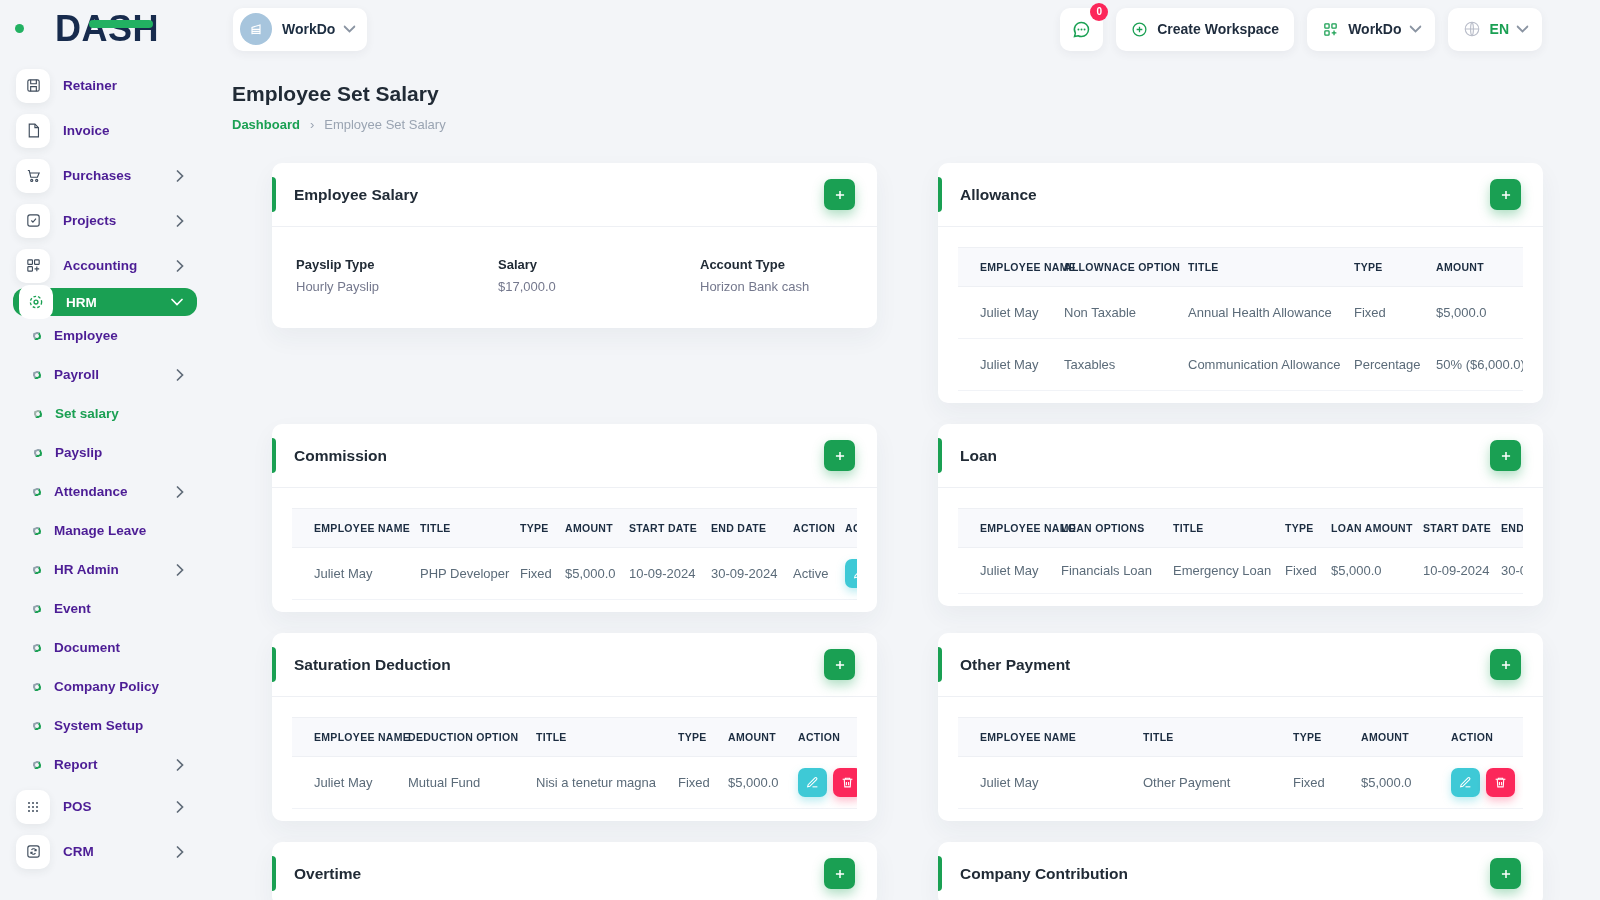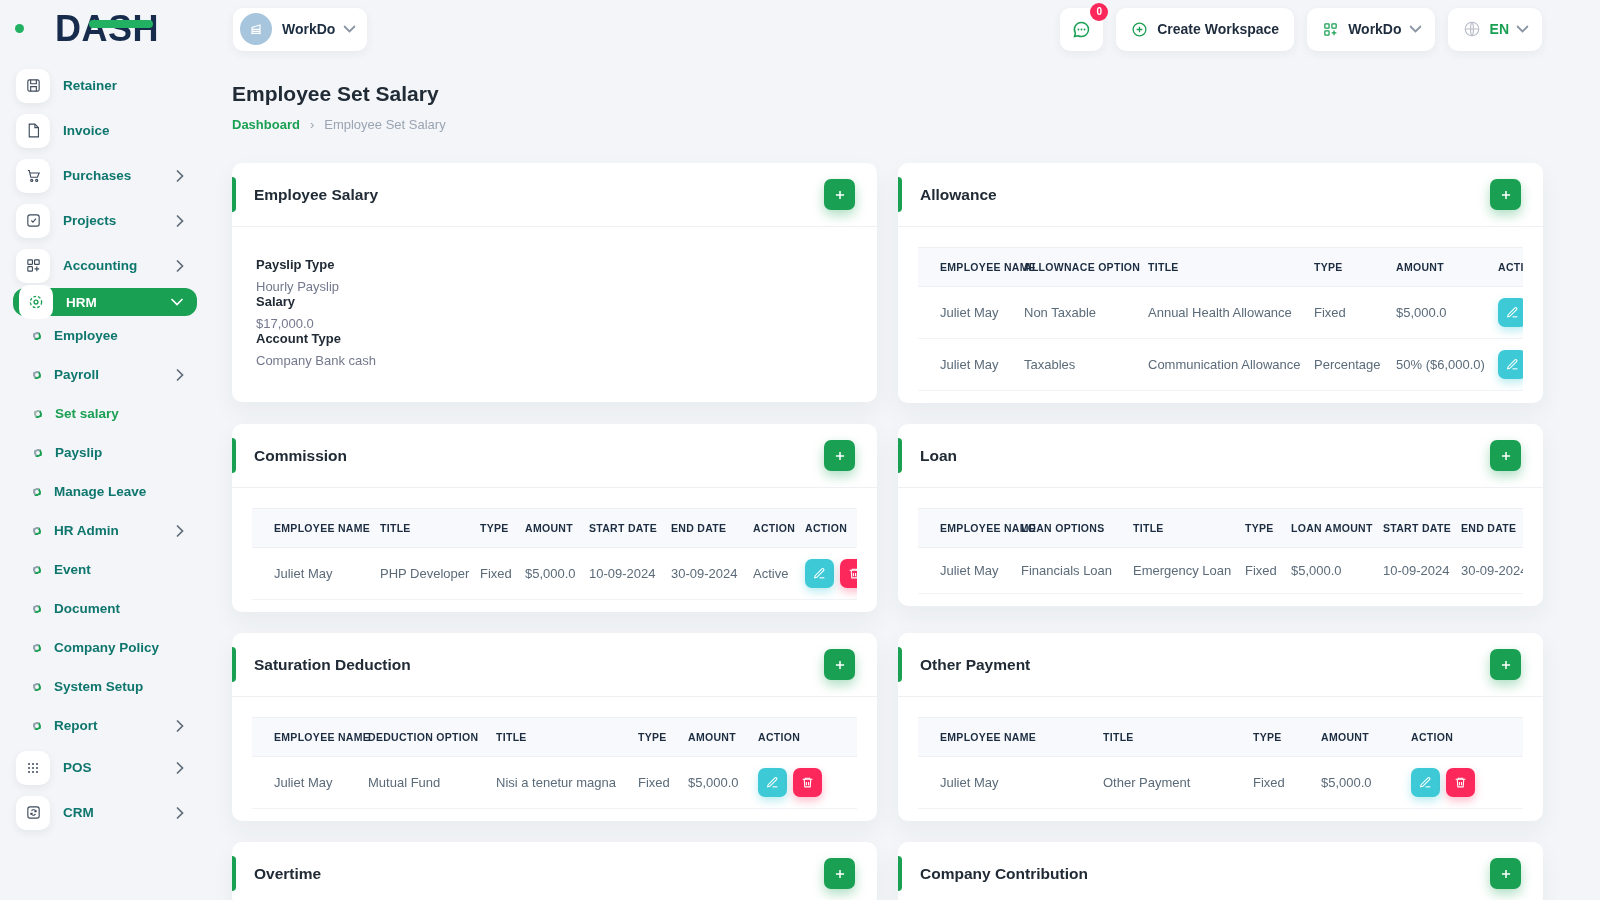--- a/index.html
+++ b/index.html
@@ -29,48 +29,48 @@
   .btn-pill { height:43px; background:#fff; border-radius:10px; display:flex; align-items:center; gap:9px; padding:0 15px; font-size:14px; font-weight:600; color:#1f2c3d; cursor:pointer; }
   .lang-label { color:#1aa053; font-weight:700; }
   .chev-svg { color:#8a94a2; }
   .chev-down { transform:rotate(90deg); }
 
   
   .layout { display:flex; height:842px; }
   .sidebar { width:210px; flex-shrink:0; padding-top:5px; overflow:hidden; }
   .side-item { display:flex; align-items:center; height:45px; padding-left:16px; gap:13px; cursor:pointer; }
   .icon-box { width:34px; height:34px; background:#fff; border-radius:10px; flex-shrink:0; display:flex; align-items:center; justify-content:center; box-shadow:0 3px 8px rgba(44,50,63,0.07); color:#3e4b5b; }
-  .side-label { font-size:13.5px; font-weight:600; color:#0f766e; }
+  .side-label { font-size:13.5px; font-weight:600; color:#4c1d95; }
   .side-chev { margin-left:auto; padding-right:26px; color:#5f6b78; display:flex; align-items:center; }
   .side-item.active { background:#1aa053; border-radius:12px; margin:0 13px; padding-left:6px; height:28px; }
   .side-item.active .side-label { color:#fff; }
   .side-item.active .side-chev { color:#fff; padding-right:16px; }
   .side-item.active .icon-box { box-shadow:none; color:#1aa053; }
   .side-sub { display:flex; align-items:center; height:39px; padding-left:33px; gap:13px; cursor:pointer; }
   .side-sub.nested { padding-left:34px; }
   .bullet { width:8px; height:8px; border-radius:50%; border:2px solid #93a3ae; border-bottom-color:#1aa053; border-right-color:#1aa053; transform:rotate(-10deg); flex-shrink:0; }
   .side-sub.active-link .side-label { color:#1aa053; }
   .side-sub.active-link .bullet { border-color:#9fb3ab; border-bottom-color:#1aa053; border-right-color:#1aa053; }
 
   .main { flex:1; padding:20px 57px 0 22px; overflow:hidden; }
   .page-title { font-size:21px; font-weight:700; color:#212b36; margin:4px 0 11px; }
   .breadcrumb { display:flex; align-items:center; gap:10px; font-size:13px; }
   .bc-home { color:#1aa053; font-weight:600; cursor:pointer; }
   .bc-sep { color:#9aa4b2; }
   .bc-current { color:#9aa4b2; }
 
   
   .grid { margin-top:31px; display:grid; grid-template-columns:1fr 1fr; column-gap:21px; row-gap:21px; align-items:start; }
-  .card { background:#fff; border-radius:10px; box-shadow:0 10px 24px rgba(46,52,79,0.05); overflow:hidden; position:relative; }
+  .card { background:#fff; border-radius:10px; box-shadow:0 10px 24px rgba(46,52,79,0.05); overflow:hidden; position:relative;margin-left:40px; }
   .card-header { display:flex; align-items:center; justify-content:space-between; padding:16px 22px; border-bottom:1px solid #eef0f4; position:relative; }
   .card-header::before { content:""; position:absolute; left:0; top:14px; bottom:14px; width:4px; background:#1aa053; border-radius:0 4px 4px 0; }
   .card-title { font-size:15.5px; font-weight:700; color:#212b36; }
   .add-btn { width:31px; height:31px; border-radius:7px; background:#1aa053; border:none; display:flex; align-items:center; justify-content:center; cursor:pointer; box-shadow:0 5px 12px rgba(26,160,83,0.35); }
 
-  .es-body { display:flex; padding:30px 24px 34px;flex-direction:column; }
+  .es-body { display:flex; padding:30px 24px 34px; }
   .es-field { width:202px; }
   .es-field:last-child { flex:1; }
   .es-label { font-size:13px; font-weight:700; color:#212b36; margin-bottom:7px; }
   .es-value { font-size:13px; color:#74788d; }
 
   
   .table-wrap { margin:20px 20px 12px; overflow:hidden; }
   table.tbl { border-collapse:collapse; }
   .tbl th { background:#f8f9fc; font-size:10.5px; font-weight:700; color:#1c2d41; text-align:left; padding:13px 8px; white-space:nowrap; letter-spacing:0.3px; border-top:1px solid #eef0f4; border-bottom:1px solid #eef0f4; }
   .tbl td { font-size:13px; color:#5b6b79; padding:15px 8px; white-space:nowrap; border-bottom:1px solid #f1f3f7; }
@@ -284,20 +284,29 @@
     <div class="side-sub nested active-link">
       <span class="bullet"></span>
       <span class="side-label">Set salary</span>
     </div>
 
     <div class="side-sub nested">
       <span class="bullet"></span>
       <span class="side-label">Payslip</span>
     </div>
 
+    <div class="side-sub">
+      <span class="bullet"></span>
+      <span class="side-label">Attendance</span>
+      <span class="side-chev">
+          <svg width="8" height="12" viewBox="0 0 8 12">
+            <path d="M1.5 1l5 5-5 5" stroke="currentColor" stroke-width="1.7" fill="none" stroke-linecap="round"></path>
+          </svg>
+        </span>
+    </div>
 
     <div class="side-sub">
       <span class="bullet"></span>
       <span class="side-label">Manage Leave</span>
     </div>
 
     <div class="side-sub">
       <span class="bullet"></span>
       <span class="side-label">HR Admin</span>
       <span class="side-chev">
@@ -399,21 +408,21 @@
           <div class="es-field">
             <div class="es-label">Payslip Type</div>
             <div class="es-value">Hourly Payslip</div>
           </div>
           <div class="es-field">
             <div class="es-label">Salary</div>
             <div class="es-value">$17,000.0</div>
           </div>
           <div class="es-field">
             <div class="es-label">Account Type</div>
-            <div class="es-value">Company Bank cash</div>
+            <div class="es-value">Horizon Bank cash</div>
           </div>
         </div>
       </div>
 
       <div class="card">
         <div class="card-header">
           <span class="card-title">Allowance</span>
           <button class="add-btn">
             <svg width="14" height="14" viewBox="0 0 24 24" stroke="#fff" stroke-width="2.6" fill="none">
                 <path d="M12 5v14M5 12h14"></path>

